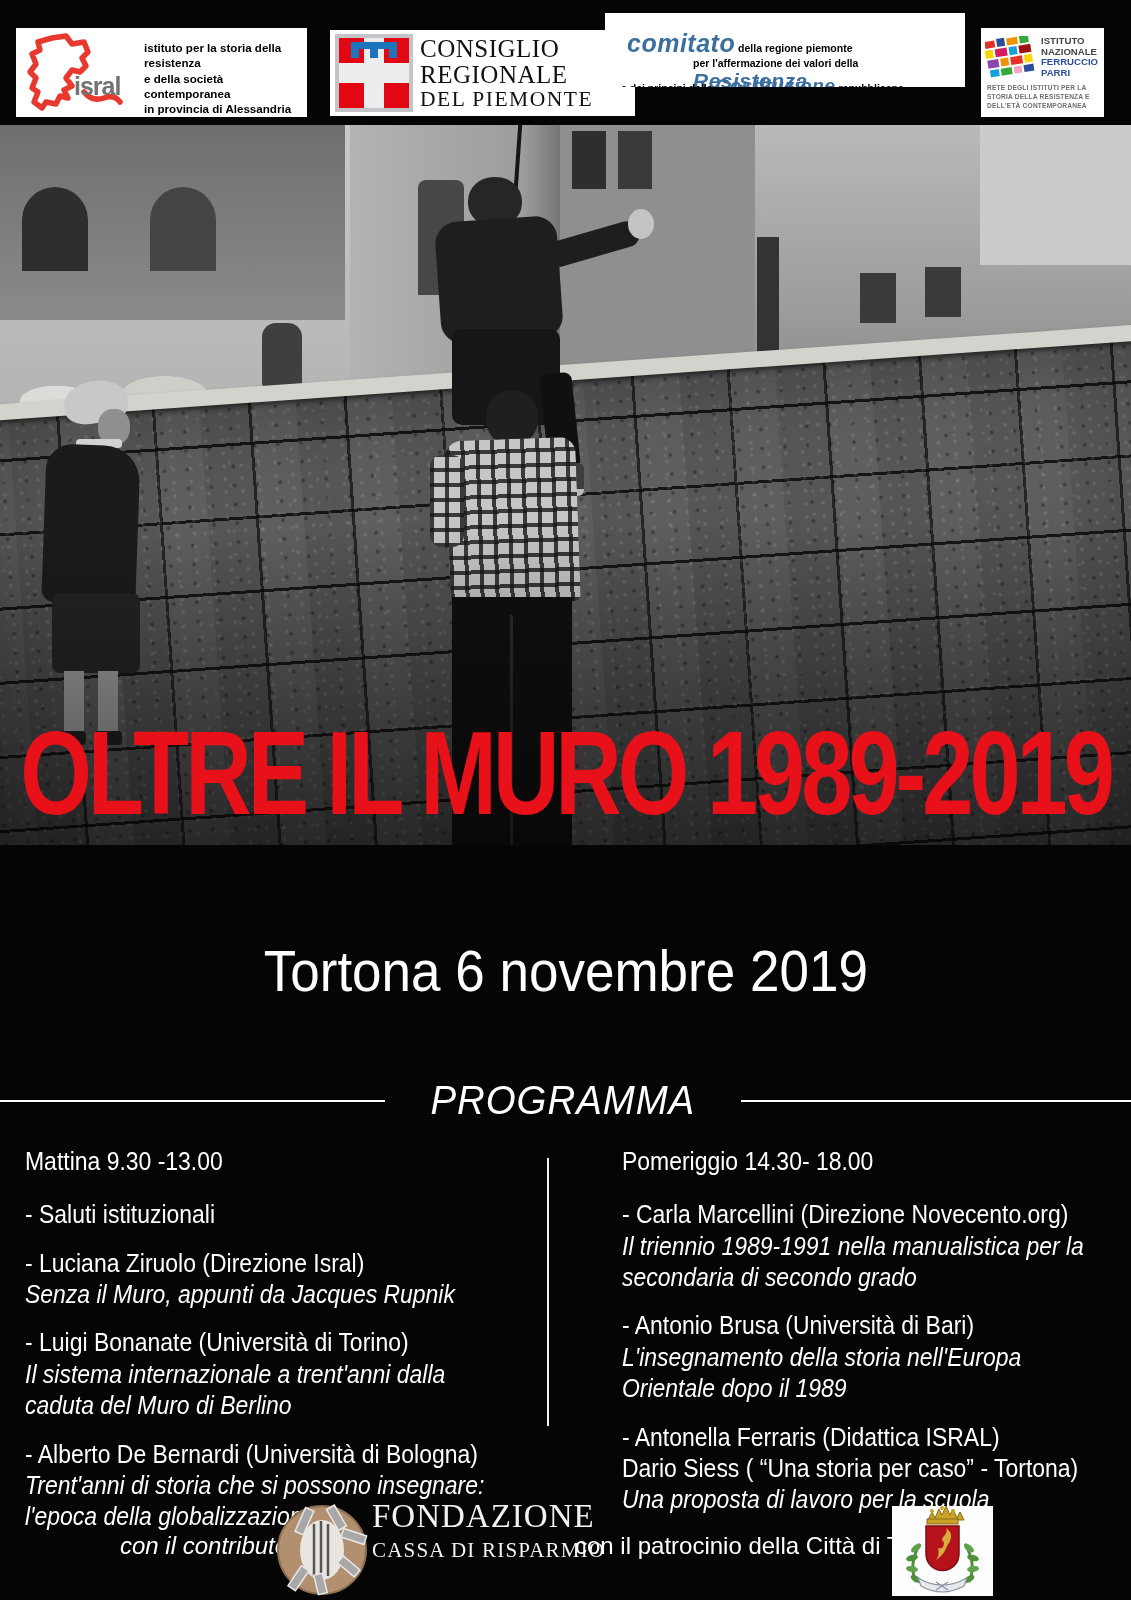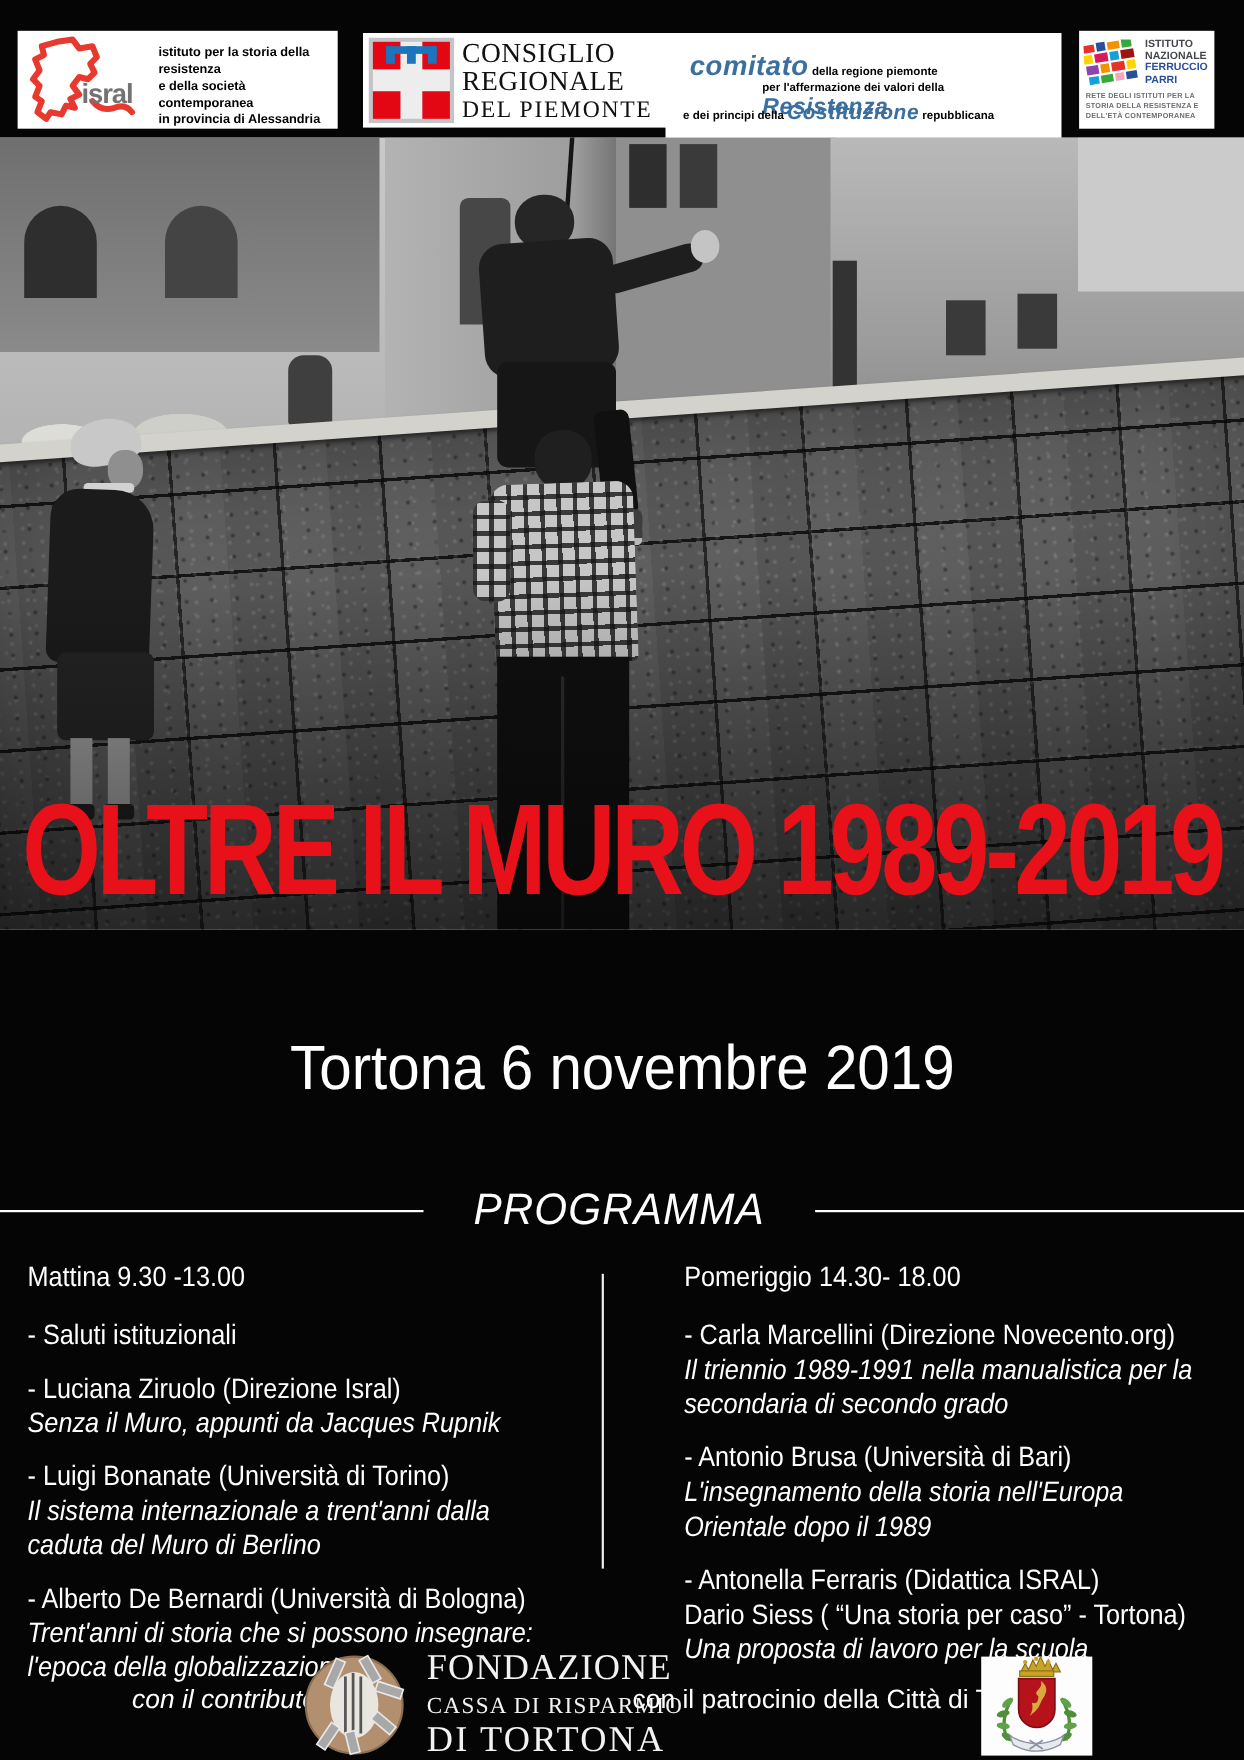--- a/index.html
+++ b/index.html
@@ -12,21 +12,21 @@
   .box-isral{left:16px;top:28px;width:291px;height:89px;}
   .isral-mark{position:absolute;left:6px;top:4px;width:120px;height:82px;}
   .isral-word{position:absolute;left:58px;top:44px;font-size:25px;font-weight:bold;color:#737373;
               letter-spacing:-1px;}
   .isral-text{position:absolute;left:128px;top:12px;font-size:11.6px;font-weight:bold;line-height:1.32;}
   .box-consiglio{left:330px;top:30px;width:305px;height:86px;}
   .consiglio-shield{position:absolute;left:5px;top:4px;width:78px;height:78px;}
   .consiglio-text{position:absolute;left:90px;top:6px;font-family:"Liberation Serif",serif;
                   font-size:25px;line-height:1.04;letter-spacing:.5px;color:#111;}
   .consiglio-text .l3{font-size:21.5px;letter-spacing:1.5px;}
-  .box-comitato{left:605px;top:30px;width:360px;height:108px;font-size:10.5px;}
+  .box-comitato{left:605px;top:13px;width:360px;height:74px;font-size:10.5px;}
   .hand{color:#3a6f9f;font-style:italic;font-weight:bold;letter-spacing:.5px;}
   .com-l1{position:absolute;left:22px;top:16px;}
   .com-l1 .hand{font-size:25px;}
   .com-l1 .plain{font-weight:bold;font-size:10.5px;}
   .com-l2{position:absolute;left:88px;top:44px;font-weight:bold;}
   .com-l2 .hand{font-size:21px;}
   .com-l3{position:absolute;left:16px;top:62px;font-weight:bold;}
   .com-l3 .hand{font-size:19px;}
   .box-parri{left:981px;top:28px;width:123px;height:89px;}
   .parri-mosaic{position:absolute;left:4px;top:8px;width:52px;height:42px;}
@@ -93,21 +93,21 @@
   .col-right{left:622px;}
   .col-title{margin-bottom:22px;}
   .prog-item{margin-bottom:17px;}
   .prog-topic{font-style:italic;}
   .prog-topic:empty{display:none;}
   .vdivider{position:absolute;left:547px;top:1158px;width:2px;height:268px;background:#efefef;}
 
   
   .contributo{position:absolute;left:120px;top:1532px;font-size:24px;font-style:italic;}
   .coin{position:absolute;left:276px;top:1504px;width:92px;height:92px;}
-  .fond{position:absolute;left:372px;top:1500px;color:#f2f2f2;font-family:"Liberation Serif",serif;line-height:1;margin-left:16px;}
+  .fond{position:absolute;left:372px;top:1500px;color:#f2f2f2;font-family:"Liberation Serif",serif;line-height:1;}
   .fond .f1{font-size:33px;letter-spacing:1px;}
   .fond .f2{font-size:21px;letter-spacing:1.2px;margin-top:7px;}
   .fond .f3{font-size:33px;letter-spacing:2px;margin-top:5px;}
   .patrocinio{position:absolute;left:575px;top:1532px;font-size:24px;}
   .arms-box{position:absolute;left:892px;top:1506px;width:101px;height:90px;background:#fdfdfd;}
 </style>
 </head>
 <body>
 
 <div class="poster">
@@ -307,21 +307,20 @@
     <rect x="56" y="2" width="9" height="24" fill="#a8a8a8" stroke="#e8e8e8" stroke-width="1.5" transform="rotate(-30 60 14)"></rect>
     <rect x="66" y="28" width="24" height="9" fill="#a8a8a8" stroke="#e8e8e8" stroke-width="1.5" transform="rotate(18 78 32)"></rect>
     <rect x="62" y="58" width="22" height="9" fill="#a8a8a8" stroke="#e8e8e8" stroke-width="1.5" transform="rotate(40 73 62)"></rect>
     <rect x="18" y="62" width="9" height="24" fill="#a8a8a8" stroke="#e8e8e8" stroke-width="1.5" transform="rotate(34 22 74)"></rect>
     <rect x="40" y="70" width="9" height="20" fill="#a8a8a8" stroke="#e8e8e8" stroke-width="1.5" transform="rotate(-14 44 80)"></rect>
   </svg>
 
   <div class="fond">
     <div class="f1">FONDAZIONE</div>
     <div class="f2">CASSA DI RISPARMIO</div>
-    <div class="f3">DI TORTONA</div>
   </div>
 
   <div class="patrocinio">con il patrocinio della Città di Tortona</div>
 
   <div class="arms-box">
     <svg width="101" height="90" viewBox="0 0 101 90">
       <path d="M36,14 l4,-8 3,6 4,-9 3,6 4,-9 4,9 3,-6 4,9 3,-6 4,8 z" fill="#c9a227" stroke="#8a6d14" stroke-width="1"></path>
       <circle cx="40" cy="5" r="2" fill="#c9a227"></circle>
         <circle cx="50" cy="2" r="2" fill="#c9a227"></circle>
         <circle cx="61" cy="5" r="2" fill="#c9a227"></circle>

